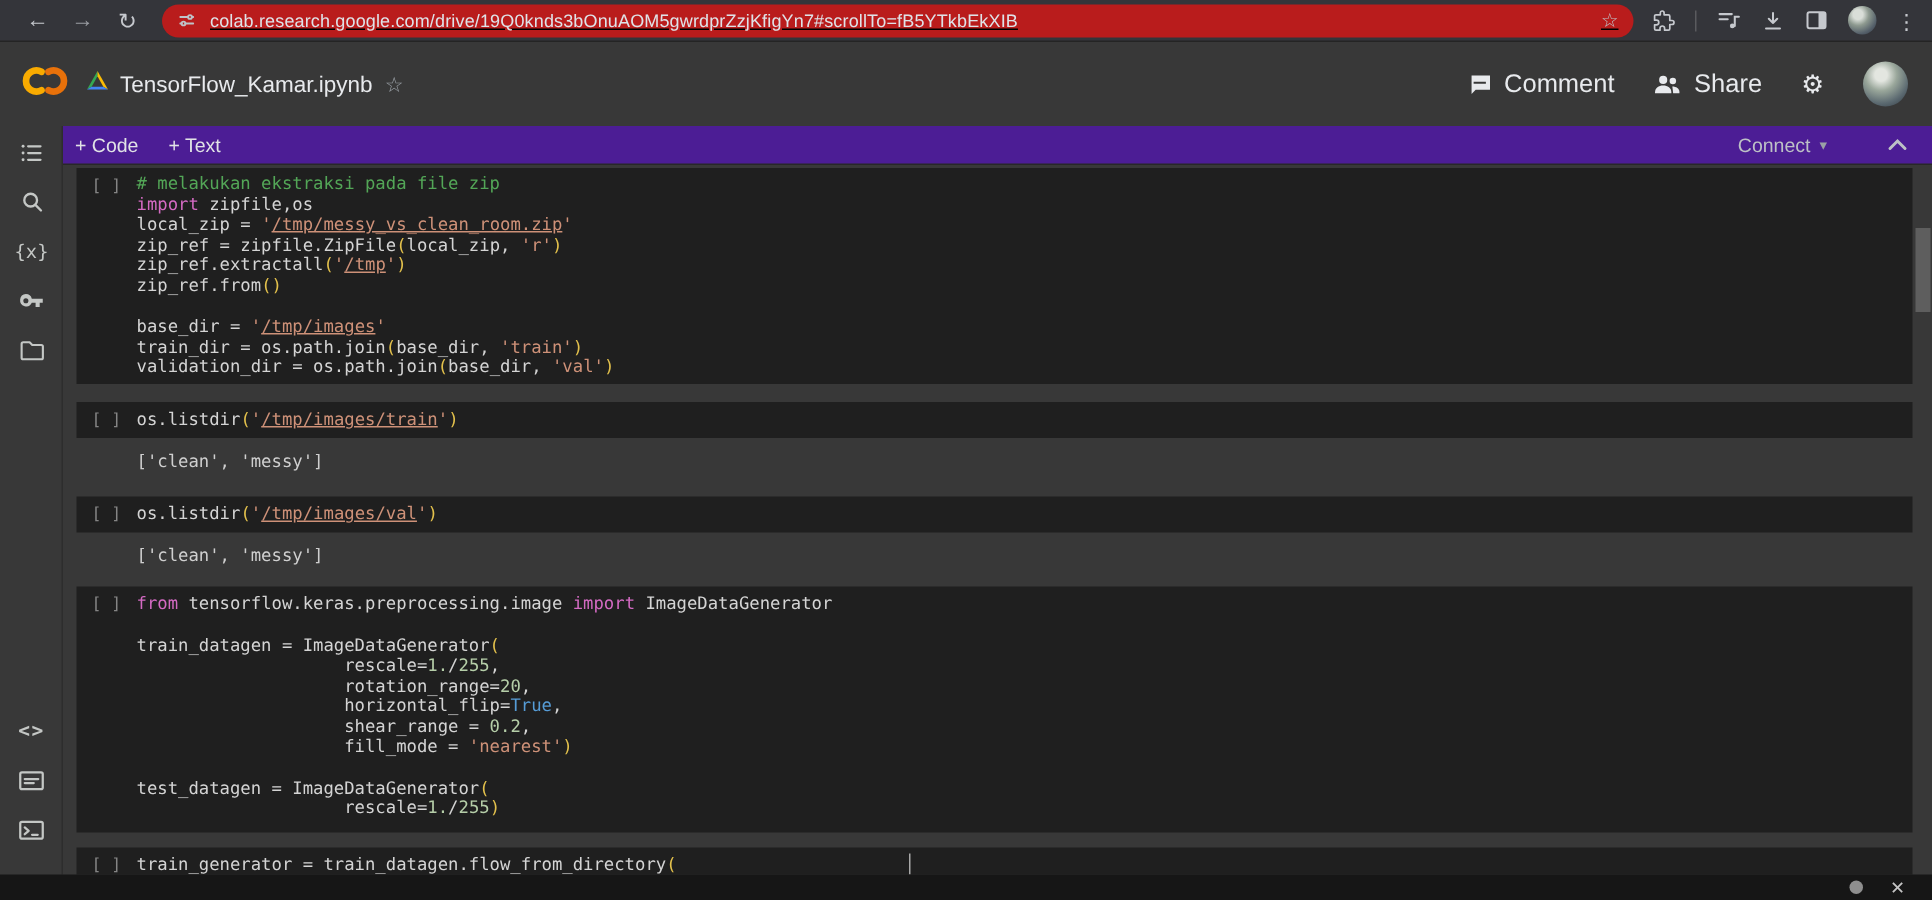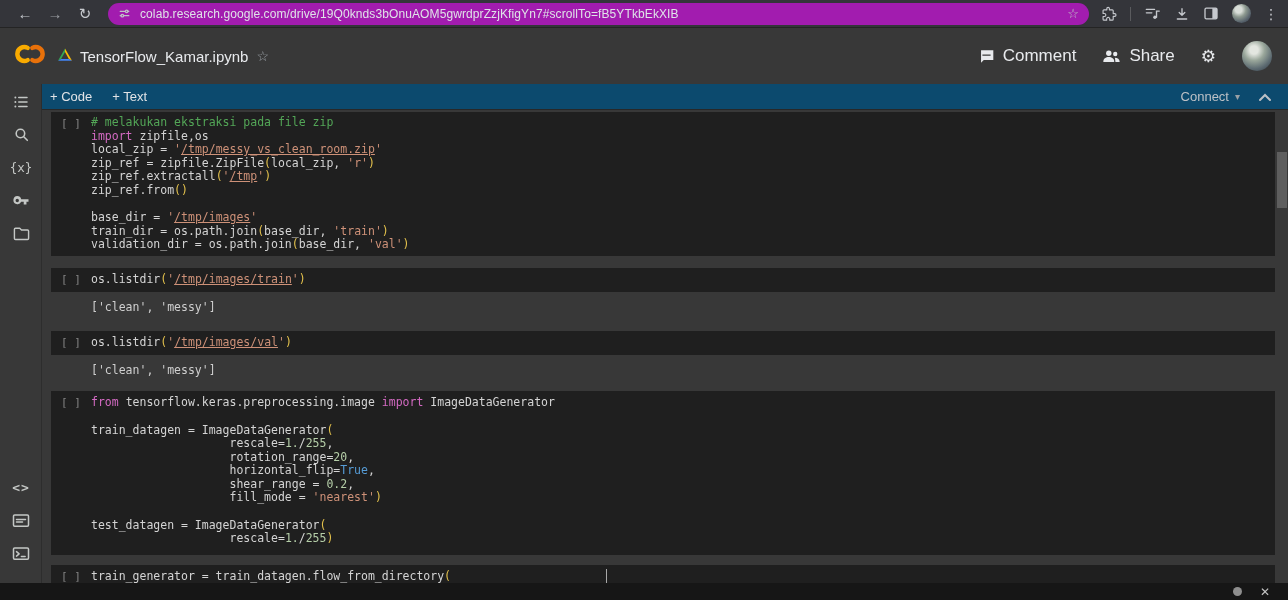--- a/index.html
+++ b/index.html
@@ -10,22 +10,22 @@
   }
 
   
   .browser-bar {
     height:28px; background:#34353a; display:flex; align-items:center;
     padding:0 10px; border-bottom:1px solid #242424;
   }
   .nav-ico { width:30px; color:#c6c9ce; font-size:15px; text-align:center; cursor:default; }
   .nav-ico.dim { color:#9a9da2; }
   .omnibox {
-    flex:1; height:22px; margin-left:8px; background:#a21caf; border-radius:11px;
-    display:flex; align-items:center; padding:0 10px; min-width:0;
+    flex:1; height:22px; margin-left:8px; background:#b91c1c; border-radius:11px;
+    display:flex; align-items:center; padding:0 10px; min-width:0;text-decoration:underline;
   }
   .site-info { display:inline-flex; margin-right:9px; }
   .url-text {
     color:#dfe3e8; font-size:12px; white-space:nowrap; overflow:hidden;
     flex:1; letter-spacing:.1px;
   }
   .omni-star { color:#bfc3c8; font-size:13px; margin-left:8px; }
   .browser-right { display:flex; align-items:center; gap:13px; margin-left:12px; }
   .browser-right svg { display:block; }
   .vsep { width:1px; height:14px; background:#5a5b5e; }
@@ -60,24 +60,24 @@
   }
   .side-btn { width:42px; height:33px; display:flex; align-items:center; justify-content:center; color:#c4c7c5; }
   .side-group-top { padding-top:1px; }
   .side-group-bottom { position:absolute; bottom:13px; left:0; }
   .vars-glyph { font-family:"DejaVu Sans Mono", monospace; font-size:12.5px; color:#c4c7c5; }
   .code-glyph { font-family:"DejaVu Sans Mono", monospace; font-size:13px; font-weight:bold; color:#c4c7c5; letter-spacing:1px; }
 
   .workarea { flex:1; display:flex; flex-direction:column; min-width:0; }
   .nb-toolbar {
     height:26px; display:flex; align-items:center; padding:0 16px 0 8px;
-    border-bottom:1px solid #282828; background:#0c4a6e;
+    border-bottom:1px solid #282828; background:#4c1d95;
   }
   .tb-btn { color:#e1e3e6; font-size:13px; margin-right:20px; }
-  .tb-right { margin-left:auto; display:flex; align-items:center; gap:18px; }
+  .tb-right { margin-left:auto; display:flex; align-items:center; gap:40px; }
   .connect { color:#bdc1c6; font-size:13px; display:flex; align-items:center; gap:6px; }
   .connect .caret { font-size:10px; color:#9aa0a6; }
 
   
   .content { position:relative; height:473px; overflow:hidden; background:#383838; }
   .cellblock { }
   .content > .cellblock:nth-child(2) { margin-top:2px; }
   .content > .cellblock:nth-child(3) { margin-top:12px; }
   .content > .cellblock:nth-child(4) { margin-top:6px; }
   .content > .cellblock:nth-child(5) { margin-top:3px; }

